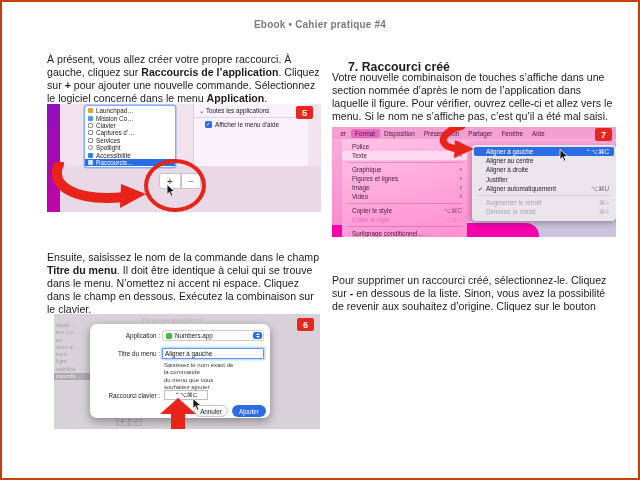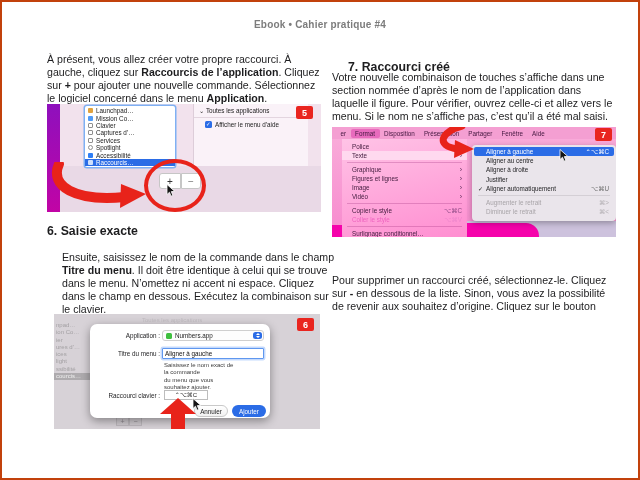--- a/index.html
+++ b/index.html
@@ -172,22 +172,21 @@
       <polygon points="72,22 97,32 71,46" fill="#e8231a"></polygon>
     </svg>
 
     <svg class="ab cursor" style="left:119px;top:80px;" width="10" height="13" viewBox="0 0 10 13">
       <path d="M1,0.5 L1,10.5 L3.5,8.2 L5,12.2 L6.8,11.4 L5.3,7.6 L8.8,7.4 Z" fill="#141414" stroke="#fff" stroke-width="0.8"></path>
     </svg>
 
     <div class="ab badge" style="right:8px;top:2px;">5</div>
   </div>
 
-  <h2 class="ab sec-title" style="left:45px;top:222px;margin:0;">6. Saisie exacte</h2>
-  <p class="ab para" style="left:45px;top:238px;width:276px;margin-left:15px;"><span>Ensuite, saisissez le nom de la commande dans le champ </span><span class="b">Titre du menu</span><span>. Il doit être identique à celui qui se trouve dans le menu. N’omettez ni accent ni espace. Cliquez dans le champ en dessous. Exécutez la combinaison sur le clavier.</span></p>
+  <p class="ab para" style="left:45px;top:238px;width:276px;"><span>Ensuite, saisissez le nom de la commande dans le champ </span><span class="b">Titre du menu</span><span>. Il doit être identique à celui qui se trouve dans le menu. N’omettez ni accent ni espace. Cliquez dans le champ en dessous. Exécutez la combinaison sur le clavier.</span></p>
 
   <div class="ab fig6">
     <div class="ab f6-bghdr" style="opacity:.55;">Toutes les applications</div>
 
     <div class="ab f6-list">
       <div class="f6-row">npad…</div>
       <div class="f6-row">ion Co…</div>
       <div class="f6-row">ier</div>
       <div class="f6-row">ures d’…</div>
       <div class="f6-row">ices</div>

